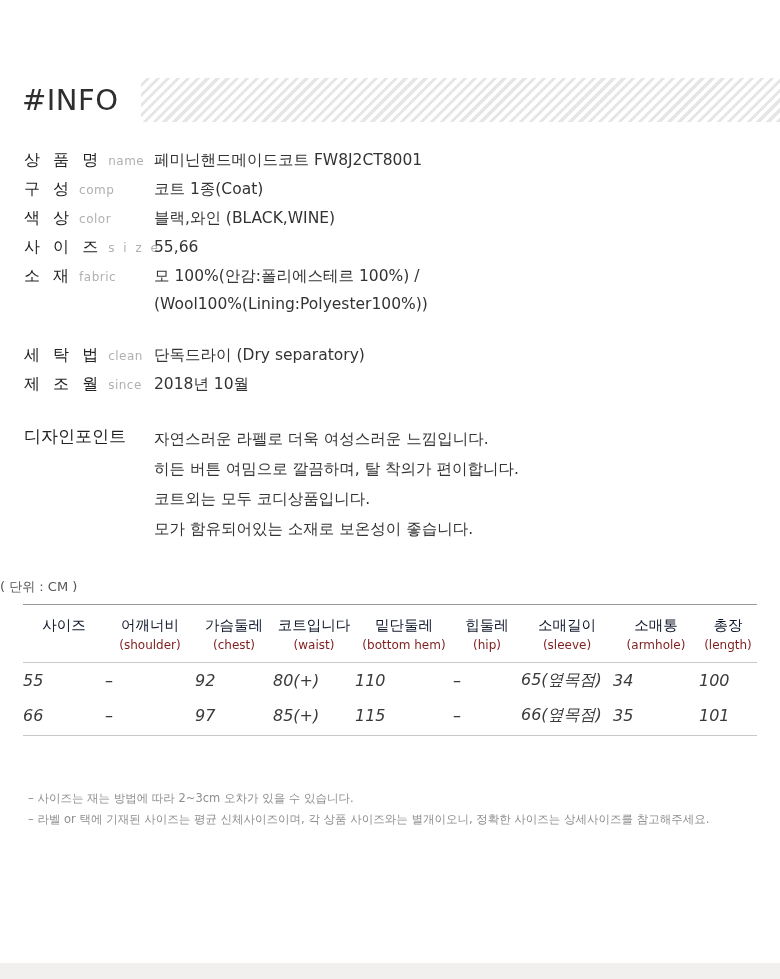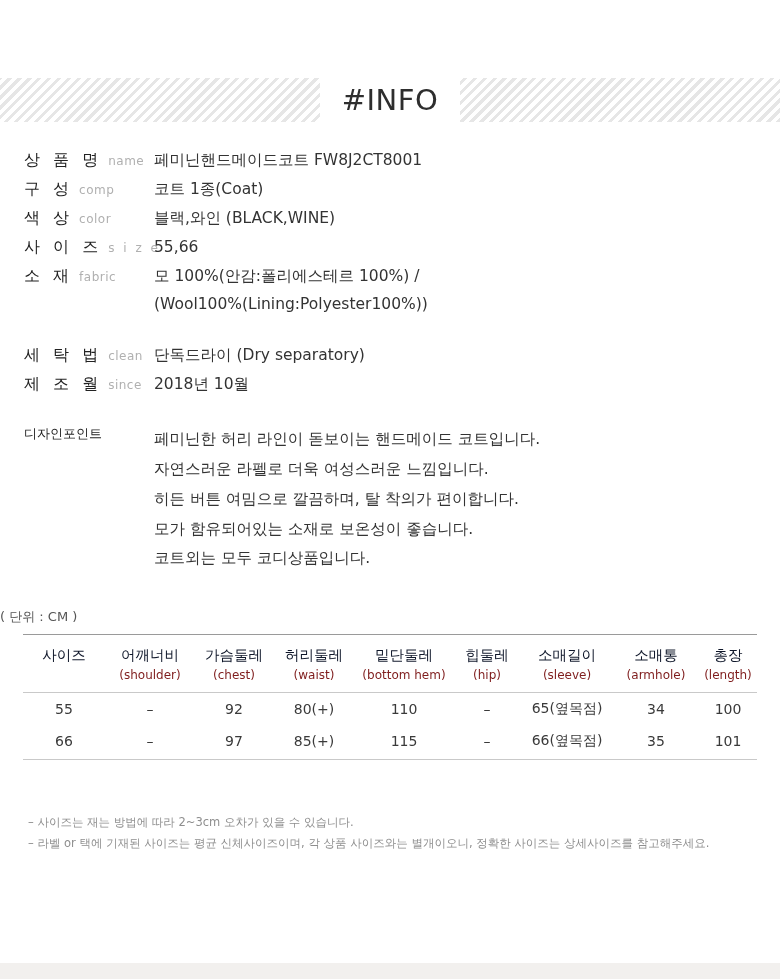--- a/index.html
+++ b/index.html
@@ -26,21 +26,20 @@
     position: relative;
     margin-top: 78px;
     height: 44px;
     background-image: repeating-linear-gradient(
       -45deg,
       #e6e6e6 0px, #e6e6e6 3px,
       #ffffff 3px, #ffffff 7px
     );
     display: flex;
     align-items: center;
-    justify-content: center;
   }
   .header-title {
     background: #ffffff;
     padding: 0 22px;
     font-size: 29px;
     letter-spacing: 0.5px;
     color: #2e2e2e;
     font-weight: 400;
     line-height: 44px;
   }
@@ -86,21 +85,21 @@
 
   
   .design-block {
     display: flex;
     margin: 30px 0 0 0;
     padding-left: 24px;
   }
   .design-label {
     width: 130px;
     flex: 0 0 130px;
-    font-size: 13px;
+    font-size: 17px;
     color: #222;
   }
   .design-lines div {
     font-size: 15.5px;
     color: #333;
     line-height: 1.93;
   }
 
   
   .unit-note {
@@ -129,24 +128,25 @@
     padding-bottom: 0;
   }
   .size-table thead tr.head-sub th {
     font-size: 12px;
     color: #7f1d1d;
     padding-top: 3px;
     padding-bottom: 10px;
     border-bottom: 1px solid #c9c9c9;
   }
   .size-table tbody td {
-    text-align: center;
-    font-size: 14px;
+    text-align: left;
+    font-size: 16px;
     color: #3a3a3a;
     padding: 7px 0;
+    font-style: italic;
   }
   .size-table tbody tr:last-child td {
     padding-bottom: 9px;
   }
   .size-table tbody tr:last-child {
     border-bottom: 1px solid #c9c9c9;
   }
   .col-size   { width: 82px; }
   .col-sh     { width: 90px; }
   .col-ch     { width: 78px; }
@@ -243,37 +243,36 @@
         <span class="ko">제 조 월</span><span class="en">since</span>
       </div>
       <div class="spec-value">2018년 10월</div>
     </div>
 
   </div>
 
   <div class="design-block">
     <div class="design-label">디자인포인트</div>
     <div class="design-lines">
-      <div>페미닌한 허리 라인이 돋보이는 핸드메이드 코트입니다.</div>
       <div>자연스러운 라펠로 더욱 여성스러운 느낌입니다.</div>
       <div>히든 버튼 여밈으로 깔끔하며, 탈 착의가 편이합니다.</div>
+      <div>코트외는 모두 코디상품입니다.</div>
       <div>모가 함유되어있는 소재로 보온성이 좋습니다.</div>
-      <div>코트외는 모두 코디상품입니다.</div>
     </div>
   </div>
 
   <div class="unit-note">( 단위 : CM )</div>
 
   <table class="size-table">
     <thead>
       <tr class="head-top">
         <th class="col-size">사이즈</th>
         <th class="col-sh">어깨너비</th>
         <th class="col-ch">가슴둘레</th>
-        <th class="col-wa">허리둘레</th>
+        <th class="col-wa">코트입니다</th>
         <th class="col-bo">밑단둘레</th>
         <th class="col-hip">힙둘레</th>
         <th class="col-sl">소매길이</th>
         <th class="col-ar">소매통</th>
         <th class="col-le">총장</th>
       </tr>
       <tr class="head-sub">
         <th></th>
         <th>(shoulder)</th>
         <th>(chest)</th>

